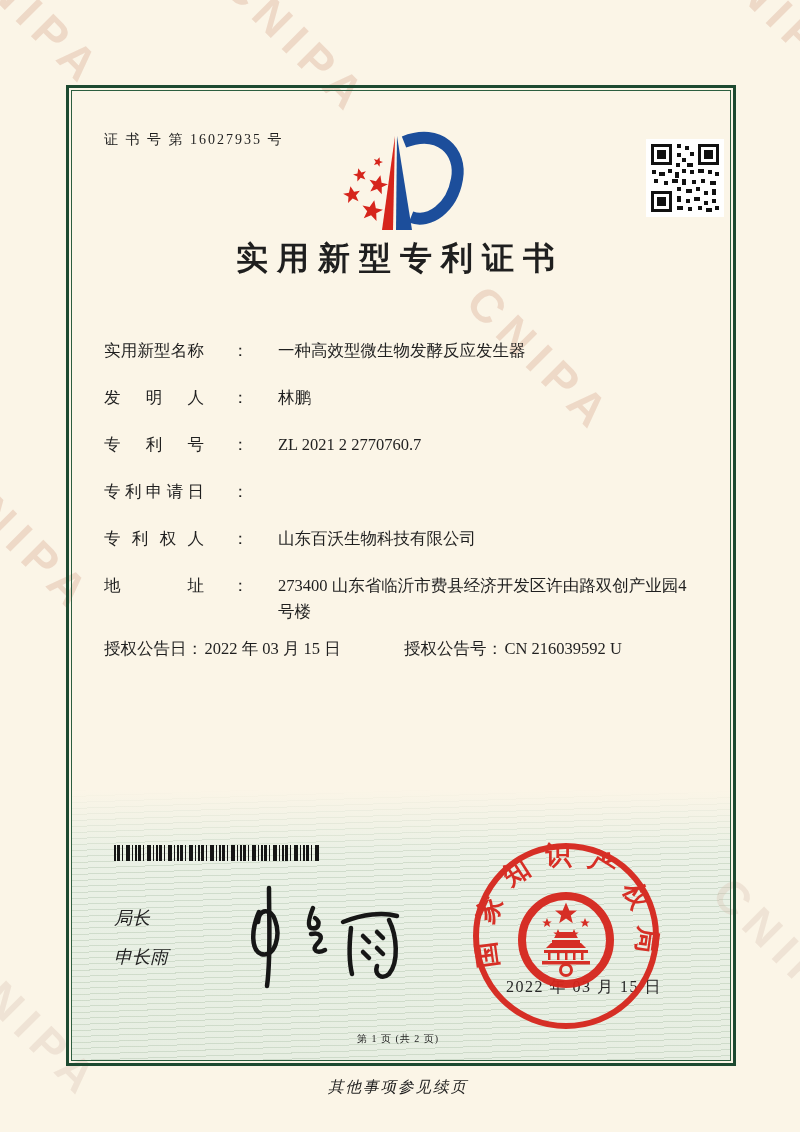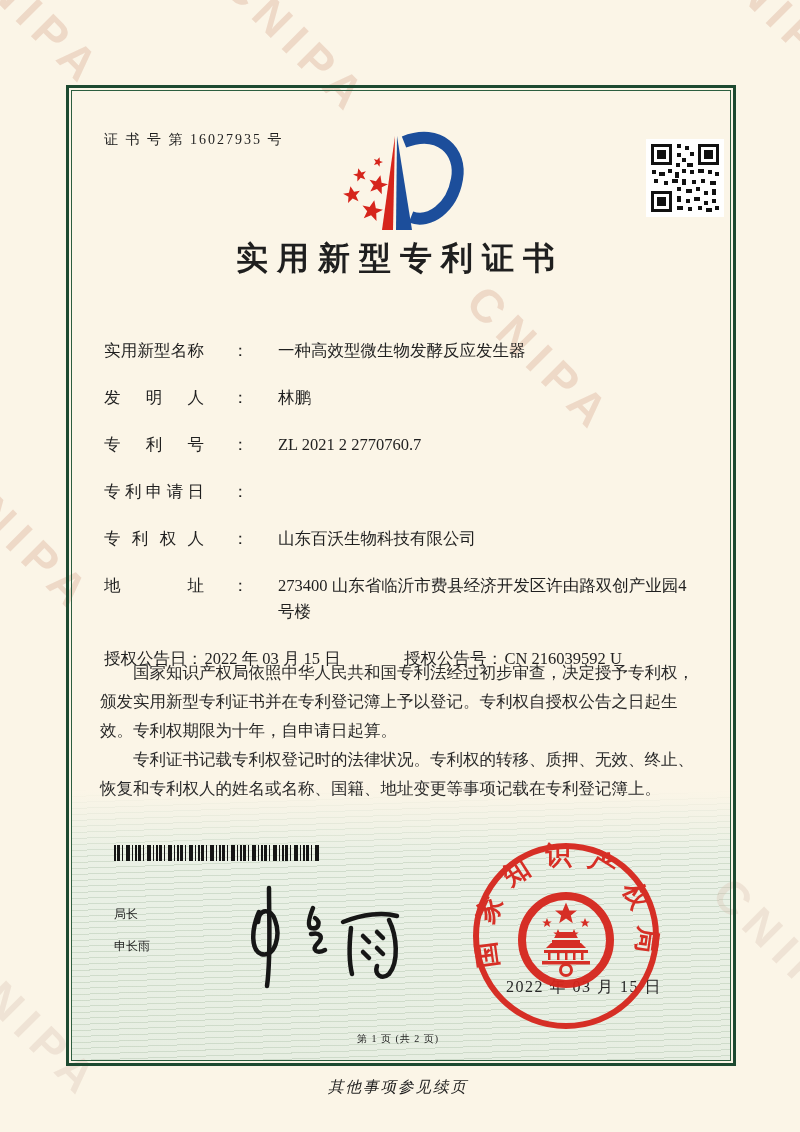--- a/index.html
+++ b/index.html
@@ -23,39 +23,39 @@
         mask-image:linear-gradient(180deg,transparent 0,#000 28%);}
   
   .cert-no{position:absolute;left:104px;top:131px;z-index:3;font-size:14px;letter-spacing:2px;}
   .logo{position:absolute;left:334px;top:118px;z-index:3;}
   .qr{position:absolute;left:646px;top:139px;z-index:3;}
   .title{position:absolute;left:0;right:0;top:237px;z-index:3;text-align:center;
          font-size:32px;font-weight:700;letter-spacing:9px;}
   
   .fields{position:absolute;left:104px;top:338px;width:585px;z-index:3;font-size:16.5px;line-height:26px;}
   .frow{display:flex;margin-bottom:21px;gap:28px;}
-  .frow.addr{margin-bottom:21px;}
+  .frow.addr{margin-bottom:11px;}
   .flabel{display:inline-block;width:100px;text-align:justify;text-align-last:justify;flex:none;}
   .fcolon{flex:none;width:18px;}
   .fvalue{flex:1;max-width:468px;}
   .grant-row{display:flex;}
   .grant-pair1{display:flex;width:300px;flex:none;}
   .grant-pair2{display:flex;}
   .glabel{flex:none;}
   
   .bodytext{position:absolute;left:100px;top:658px;width:604px;z-index:3;
             font-size:16.5px;line-height:29px;color:#2a2a2a;}
   .bodytext p{margin:0;text-indent:33px;}
   
   .barcode{position:absolute;left:114px;top:845px;width:206px;height:16px;z-index:3;
     background:repeating-linear-gradient(90deg,#151515 0 2px,rgba(0,0,0,0) 2px 3px,#151515 3px 6px,
       rgba(0,0,0,0) 6px 8px,#151515 8px 9px,rgba(0,0,0,0) 9px 12px,#151515 12px 16px,
       rgba(0,0,0,0) 16px 18px,#151515 18px 19px,rgba(0,0,0,0) 19px 21px);}
   .officer{position:absolute;left:114px;top:906px;z-index:3;
-           font-family:"Liberation Sans","DejaVu Sans",sans-serif;font-size:12px;color:#222;}
+           font-family:"Liberation Sans","DejaVu Sans",sans-serif;font-size:18px;color:#222;font-style:italic;}
   .officer div{margin-bottom:15px;}
   .sign{position:absolute;left:225px;top:878px;z-index:3;}
   .seal{position:absolute;left:468px;top:840px;z-index:4;opacity:.95;}
   .seal-date{position:absolute;left:506px;top:977px;z-index:3;font-size:16px;letter-spacing:1.5px;color:#262626;}
   .page-info{position:absolute;left:66px;width:664px;top:1032px;z-index:3;text-align:center;font-size:10px;letter-spacing:1px;}
   .cont-note{position:absolute;left:66px;width:664px;top:1077px;z-index:3;text-align:center;font-size:15.5px;letter-spacing:2px;font-style:italic;}
 </style>
 </head>
 <body>
 
@@ -185,24 +185,20 @@
           <span>2022 年 03 月 15 日</span>
       </span>
       <span class="grant-pair2">
         <span class="glabel">授权公告号</span>
           <span class="fcolon">：</span>
           <span>CN 216039592 U</span>
       </span>
     </div>
   </div>
 
-  <div class="bodytext">
-    <p>国家知识产权局依照中华人民共和国专利法经过初步审查，决定授予专利权，颁发实用新型专利证书并在专利登记簿上予以登记。专利权自授权公告之日起生效。专利权期限为十年，自申请日起算。</p>
-    <p>专利证书记载专利权登记时的法律状况。专利权的转移、质押、无效、终止、恢复和专利权人的姓名或名称、国籍、地址变更等事项记载在专利登记簿上。</p>
-  </div>
 
   <div class="barcode"></div>
 
   <div class="officer">
     <div>局长</div>
     <div>申长雨</div>
   </div>
 
   <svg class="sign" width="200" height="115" viewBox="0 0 200 115">
     <g fill="none" stroke="#161616" stroke-width="4.5" stroke-linecap="round">

